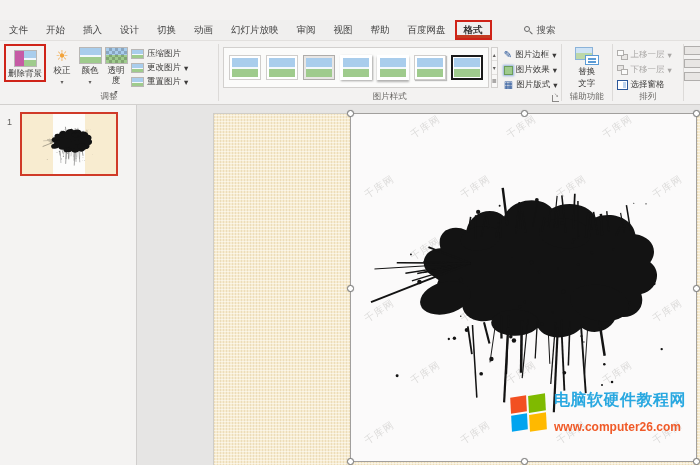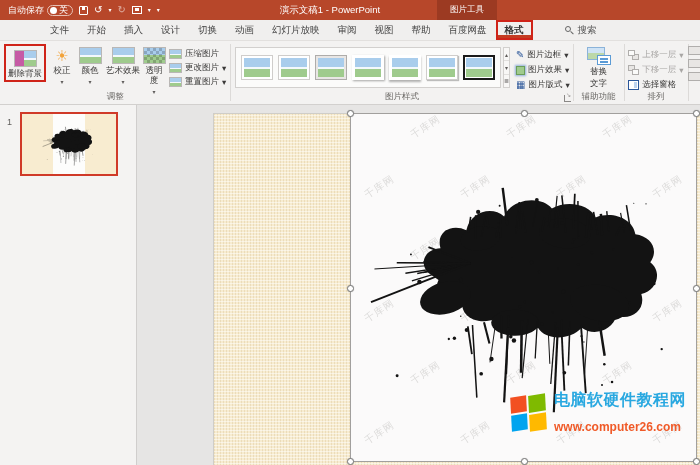--- a/index.html
+++ b/index.html
@@ -17,21 +17,21 @@
   .qat-save { width:9px; height:9px; border:1.2px solid #fff; border-radius:1px; position:relative; }
   .qat-save:after { content:""; position:absolute; left:2px; top:0; width:3px; height:3px; background:#fff; }
   .qat-show { width:10px; height:8px; border:1.2px solid #fff; position:relative; }
   .qat-show:after { content:""; position:absolute; left:2px; top:1px; width:4px; height:3px; background:#fff; }
   .dim { opacity:.55; }
   .caret { font-size:6px; line-height:1; color:#fff; }
   .win-title { position:absolute; left:250px; width:160px; text-align:center; font-size:9.5px; color:#fff; }
   .ctx-band { position:absolute; left:437px; top:0; width:60px; height:20px; background:#9c3a22; color:#fff; font-size:8.5px; display:flex; align-items:center; justify-content:center; }
 
   
-  .tabrow { position:absolute; left:0; top:20px; width:700px; height:21px; background:#f0efee; display:flex; align-items:stretch; font-size:9.5px; color:#444; border-bottom:1px solid #e2e0de;padding-left:41px; }
+  .tabrow { position:absolute; left:0; top:20px; width:700px; height:21px; background:#f0efee; display:flex; align-items:stretch; font-size:9.5px; color:#444; border-bottom:1px solid #e2e0de; }
   .tab { display:flex; align-items:center; padding:0 9px; cursor:default; }
   .tab.active { border:2px solid #cf2318; border-bottom-width:2px; color:#333; box-shadow:inset 0 -3px 0 #c33c22; font-weight:bold; padding:0 7px; }
   .search-box { display:flex; align-items:center; gap:5px; margin-left:32px; color:#555; }
   .mag { position:relative; width:8px; height:8px; }
   .mag-circle { position:absolute; left:0; top:0; width:6px; height:6px; border:1.2px solid #666; border-radius:50%; }
   .mag-handle { position:absolute; left:5.5px; top:5.5px; width:3.5px; height:1.2px; background:#666; transform:rotate(45deg); }
 
   
   .ribbon { position:absolute; left:0; top:41px; width:700px; height:64px; background:#f3f2f1; border-bottom:1px solid #d2d0ce; display:flex; }
   .rgroup { position:relative; display:flex; align-items:flex-start; padding:3px 4px 14px 4px; }
@@ -123,40 +123,20 @@
   .flag .br { left:18px; top:19px; width:17px; height:17px; transform:skewY(-6deg); }
   .logo-text { display:flex; flex-direction:column; align-items:flex-start; line-height:1.15; }
   .logo-line1 { font-size:16px; font-weight:bold; letter-spacing:.5px; }
   .logo-line2 { font-size:12px; font-weight:bold;margin-top:12px; }
 </style>
 </head>
 <body>
 
 <div id="app">
 
-  <div class="titlebar">
-    <div class="qat">
-      <div class="autosave">
-        <span>自动保存</span>
-        <span class="toggle-pill">
-          <span class="toggle-dot"></span>
-          <span>关</span>
-        </span>
-      </div>
-      <span class="qat-save"></span>
-      <span class="qat-icn">↺</span>
-      <span class="caret">▾</span>
-      <span class="qat-icn dim">↻</span>
-      <span class="qat-show"></span>
-      <span class="caret">▾</span>
-      <span class="caret">▾</span>
-    </div>
-    <div class="win-title">演示文稿1 - PowerPoint</div>
-    <div class="ctx-band">图片工具</div>
-  </div>
 
   <div class="tabrow">
     <div class="tab">文件</div>
     <div class="tab">开始</div>
     <div class="tab">插入</div>
     <div class="tab">设计</div>
     <div class="tab">切换</div>
     <div class="tab">动画</div>
     <div class="tab">幻灯片放映</div>
     <div class="tab">审阅</div>
@@ -183,25 +163,20 @@
         </div>
       </div>
       <div class="bigbtn" style="width:28px">
         <span class="sun">☀</span>
         <span class="bb-label">校正</span>
         <span class="caret2">▾</span>
       </div>
       <div class="bigbtn" style="width:28px">
         <span class="pic-ic"></span>
         <span class="bb-label">颜色</span>
-        <span class="caret2">▾</span>
-      </div>
-      <div class="bigbtn" style="width:38px">
-        <span class="pic-ic"></span>
-        <span class="bb-label">艺术效果</span>
         <span class="caret2">▾</span>
       </div>
       <div class="bigbtn" style="width:24px">
         <span class="pic-ic checker"></span>
         <span class="bb-label">透明度</span>
         <span class="caret2">▾</span>
       </div>
       <div class="smallcol">
         <div class="smallbtn">
           <span class="pic-ic small"></span>

